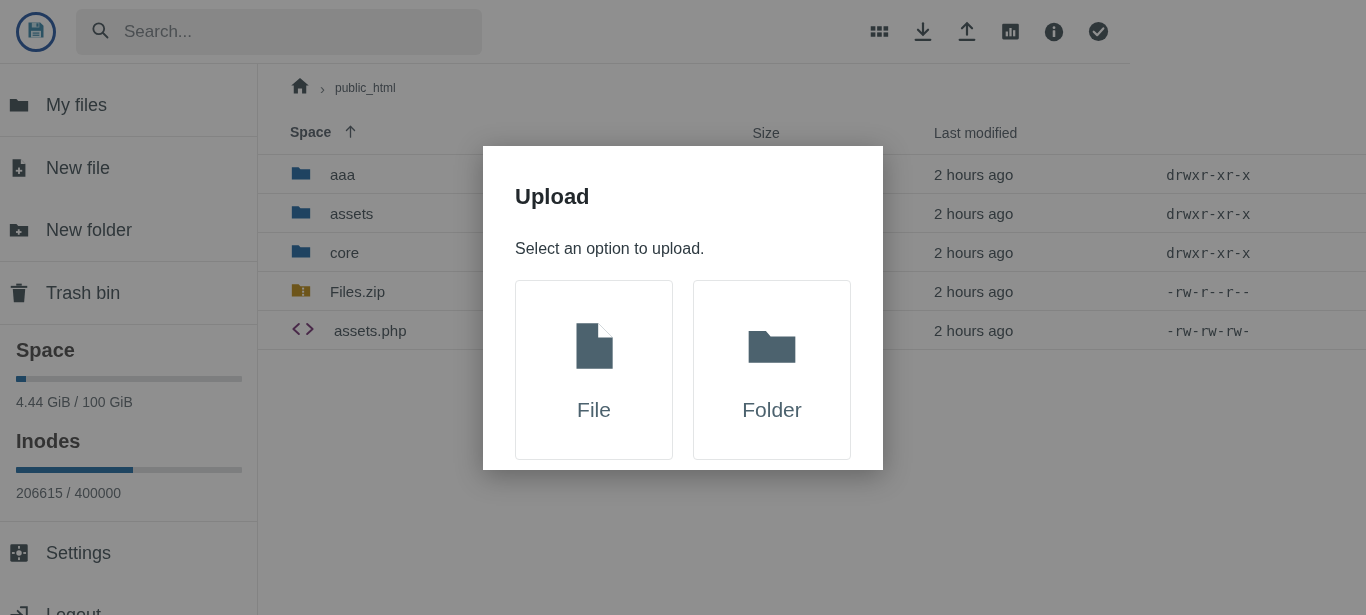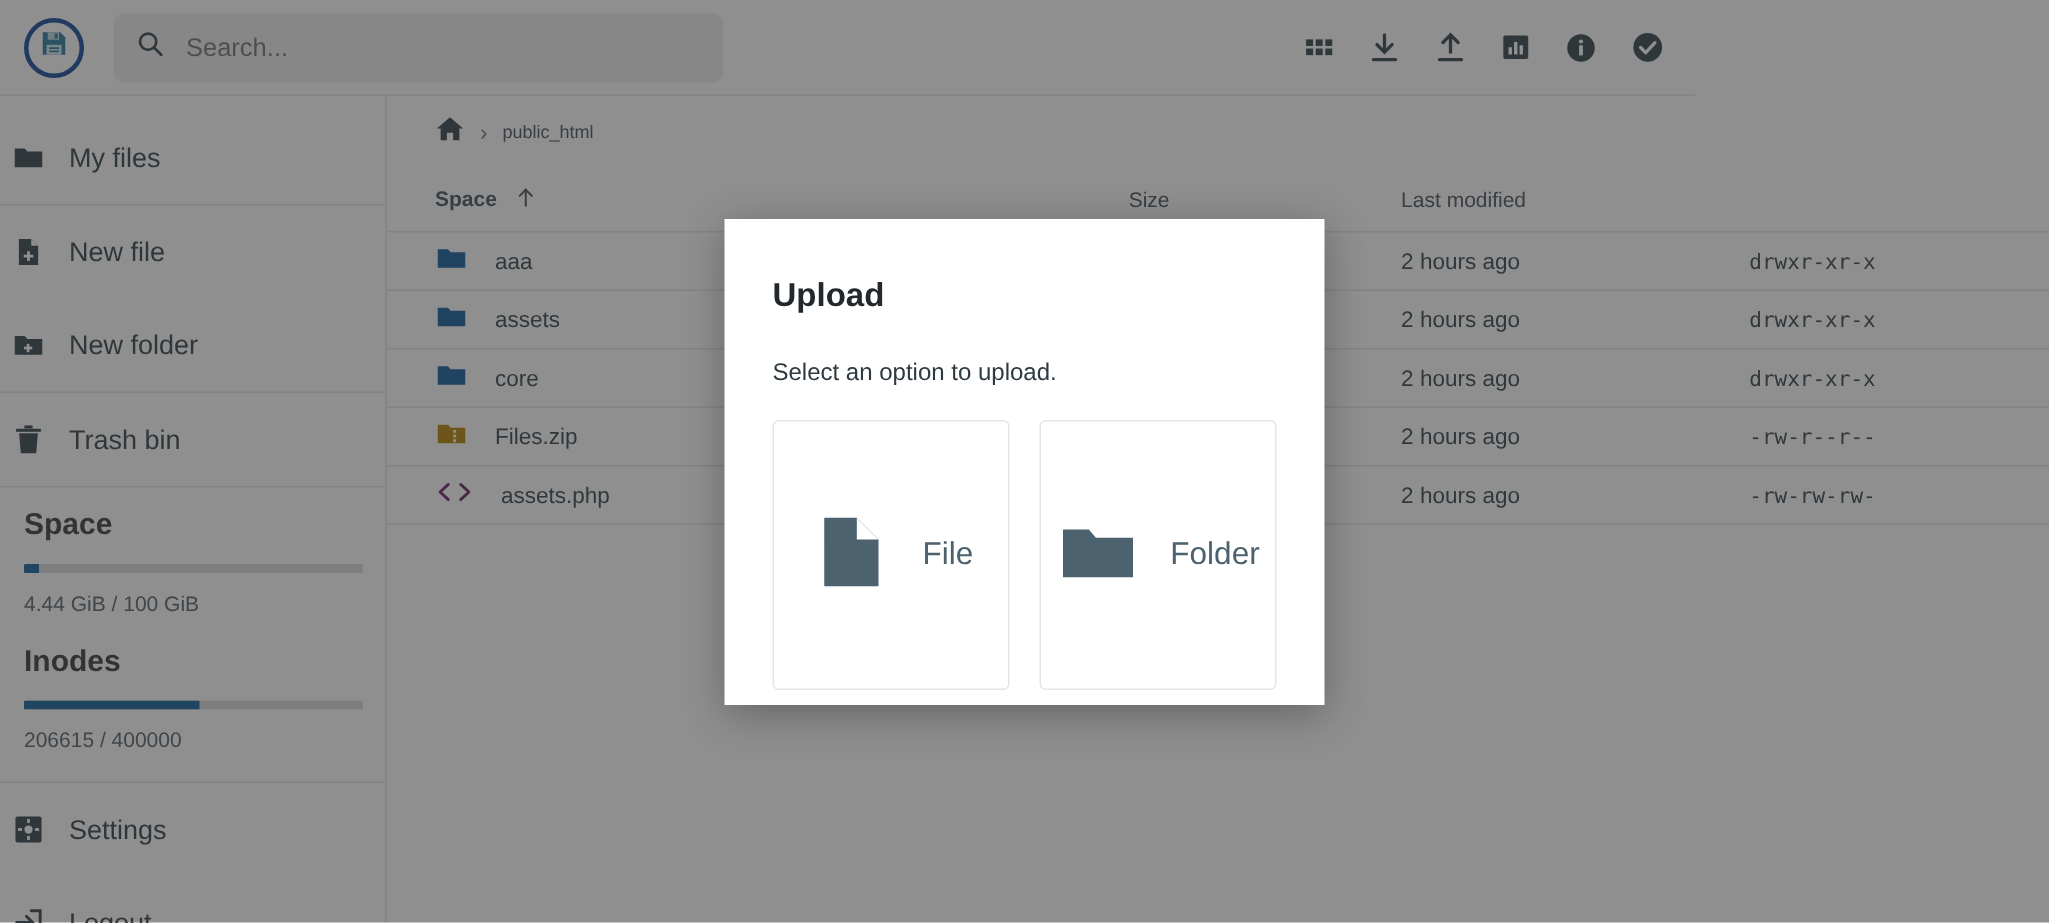--- a/index.html
+++ b/index.html
@@ -141,21 +141,21 @@
     font-size: 22px; font-weight: bold; color: #22282c;
     margin-top: 14px;
   }
   .modal-sub {
     font-size: 16px; color: #2e3a41; margin-top: 30px;
   }
   .choices { display: flex; gap: 20px; margin-top: 22px; }
   .choice {
     width: 176px; height: 180px;
     border: 1px solid #e3e5e6; border-radius: 4px;
-    display: flex; flex-direction: row;
+    display: flex; flex-direction: column;
     align-items: center; justify-content: center;
     gap: 20px; cursor: pointer; background: #fff;
   }
   .choice-label { font-size: 21px; color: #4c626e; }
 </style>
 </head>
 <body>
 
 <div id="app">
 

